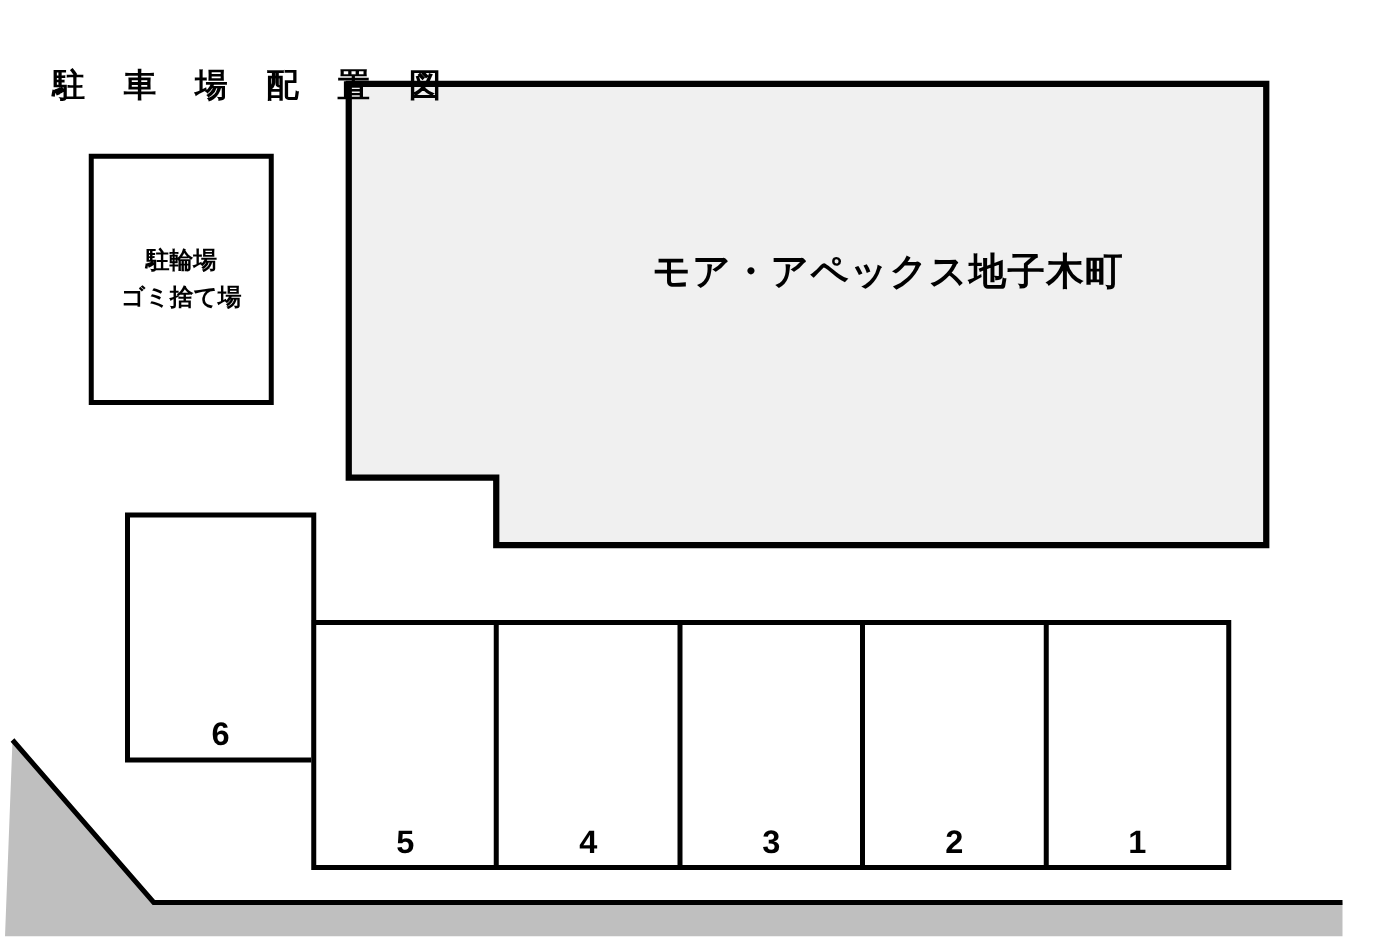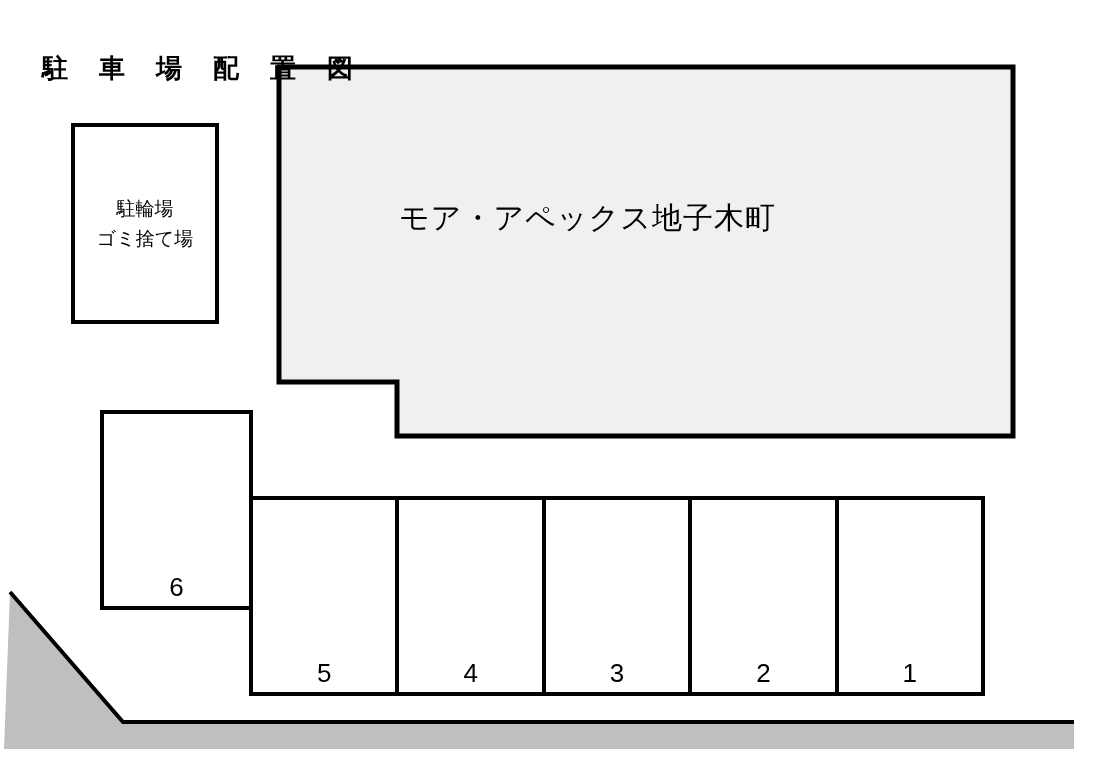--- a/index.html
+++ b/index.html
@@ -4,21 +4,21 @@
 <style>
   html, body { margin: 0; padding: 0; }
   body {
     width: 1108px; height: 758px;
     position: relative;
     background: #ffffff;
     font-family: "Liberation Sans", sans-serif;
     color: #000;
     overflow: hidden;
   }
-  .abs { position: absolute; }
+  .abs { position: absolute; font-weight: bold; }
 
   #diagram-svg { position: absolute; left: 0; top: 0; }
 
   #page-title {
     left: 42px; top: 21px;
     font-size: 26px;
     font-weight: bold;
     letter-spacing: 31px;
     white-space: nowrap;
     line-height: 30px;
@@ -33,21 +33,21 @@
     background: #fff;
     display: flex; flex-direction: column;
     align-items: center; justify-content: center;
     font-size: 19px; line-height: 30px;
     text-align: center;
   }
 
   #building-label {
     left: 399px; top: 201px;
     width: 500px;
-    text-align: left;
+    text-align: right;
     font-size: 30px;
     letter-spacing: 1px;
     white-space: nowrap;
     line-height: 34px;
   }
 
   #space-6 {
     left: 100px; top: 410px;
     width: 153px; height: 200px;
     border: 4px solid #000;

